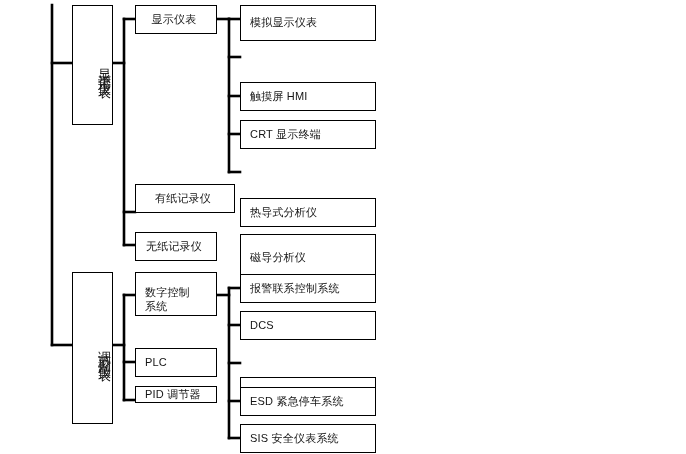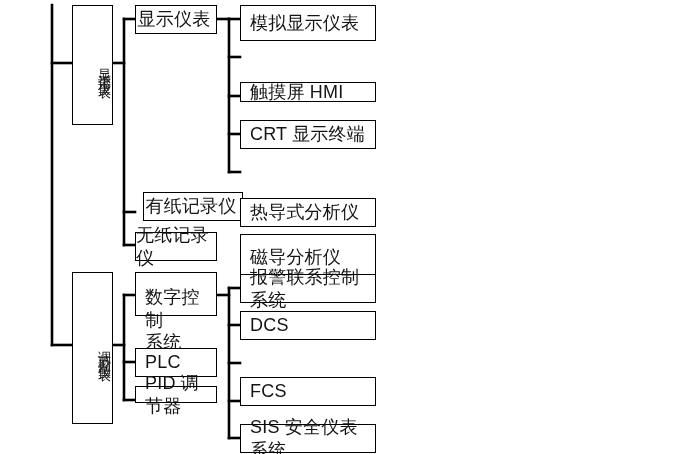--- a/index.html
+++ b/index.html
@@ -29,21 +29,21 @@
     pointer-events: none;
   }
   .node {
     position: absolute;
     box-sizing: border-box;
     border: 1.6px solid #000000;
     background: #ffffff;
     display: flex;
     align-items: center;
     justify-content: flex-start;
-    font-size: 18px;
+    font-size: 11px;
     line-height: 1.25;
     letter-spacing: 0.2px;
     color: #141414;
     padding-left: 9px;
     padding-right: 4px;
     white-space: pre-wrap;
   }
   .node.vertical {
     writing-mode: vertical-rl;
     text-orientation: upright;
@@ -107,45 +107,46 @@
       <path d="M 229 438 L 240 438"></path>
     </g>
   </svg>
 
   <div class="node vertical" style="left:72px; top:5px; width:41px; height:120px;">显示记录仪表</div>
 
   <div class="node vertical" style="left:72px; top:272px; width:41px; height:152px;">调节控制仪表</div>
 
   <div class="node center-x" style="left:135px; top:5px; width:82px; height:29px;">显示仪表</div>
 
-  <div class="node center-x" style="left:135px; top:192px; width:100px; height:29px;margin-left:8px;">有纸记录仪</div>
+  <div class="node center-x" style="left:135px; top:184px; width:100px; height:29px;">有纸记录仪</div>
 
   <div class="node center-x" style="left:135px; top:232px; width:82px; height:29px;">无纸记录仪</div>
 
   <div class="node two-line" style="left:135px; top:272px; width:82px; height:44px;">数字控制
 系统</div>
 
   <div class="node" style="left:135px; top:348px; width:82px; height:29px;">PLC</div>
 
   <div class="node" style="left:135px; top:386px; width:82px; height:17px;">PID 调节器</div>
 
   <div class="node" style="left:240px; top:5px; width:136px; height:36px;">模拟显示仪表</div>
 
 
-  <div class="node" style="left:240px; top:82px; width:136px; height:20px;">触摸屏 HMI</div>
+  <div class="node" style="left:240px; top:82px; width:136px; height:29px;">触摸屏 HMI</div>
 
   <div class="node" style="left:240px; top:120px; width:136px; height:29px;">CRT 显示终端</div>
 
 
   <div class="node" style="left:240px; top:198px; width:136px; height:29px;">热导式分析仪</div>
 
   <div class="node" style="left:240px; top:234px; width:136px; height:47px;">磁导分析仪</div>
 
   <div class="node" style="left:240px; top:274px; width:136px; height:29px;">报警联系控制系统</div>
 
   <div class="node" style="left:240px; top:311px; width:136px; height:29px;">DCS</div>
 
   <div class="node" style="left:240px; top:349px; width:136px; height:29px;margin-top:28px;">FCS</div>
 
+  <div class="node" style="left:240px; top:387px; width:136px; height:29px;">ESD 紧急停车系统</div>
 
   <div class="node" style="left:240px; top:424px; width:136px; height:29px;">SIS 安全仪表系统</div>
 
 </div>
 
 </body></html>

